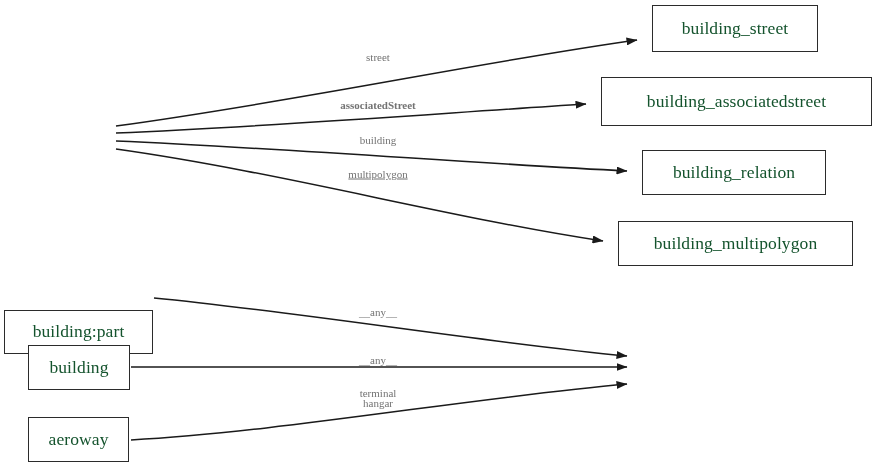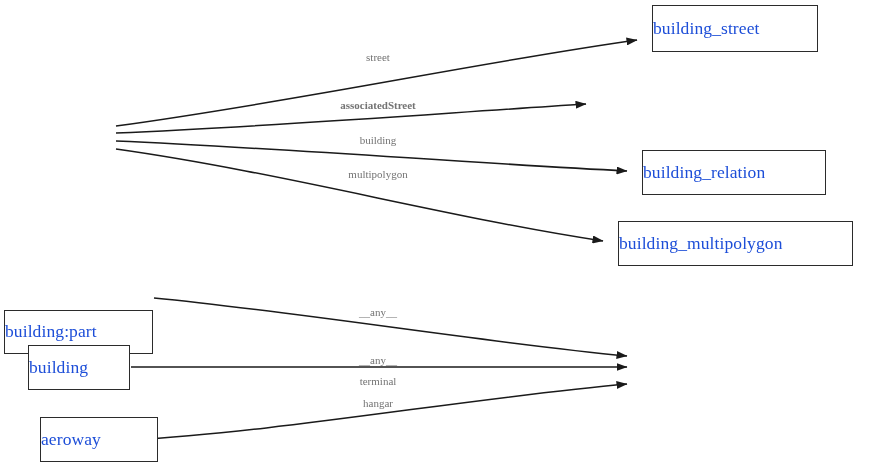--- a/index.html
+++ b/index.html
@@ -27,21 +27,22 @@
     width: 875px;
     height: 469px;
   }
   .node {
     position: absolute;
     box-sizing: border-box;
     border: 1.4px solid #2b2b2b;
     background: #ffffff;
     display: flex;
     align-items: center;
-    color: #1d4ed8;
+    justify-content: center;
+    color: #14532d;
     font-family: "Liberation Serif", "DejaVu Serif", serif;
     font-size: 17.5px;
     line-height: 1;
     white-space: nowrap;
     letter-spacing: 0.1px;
   }
   .edge-label {
     position: absolute;
     transform: translate(-50%, -50%);
     color: #737373;
@@ -73,44 +74,47 @@
       <path marker-end="url(#arrowhead)" d="M 131,367 L 627,367"></path>
       <path marker-end="url(#arrowhead)" d="M 131,440 C 280,432 470,398 627,384"></path>
     </g>
   </svg>
 
 
   <div class="node" style="left:652px; top:5px; width:166px; height:47px;">
     <span>building_street</span>
   </div>
 
+  <div class="node" style="left:601px; top:77px; width:271px; height:49px;">
+    <span>building_associatedstreet</span>
+  </div>
 
   <div class="node" style="left:642px; top:150px; width:184px; height:45px;">
     <span>building_relation</span>
   </div>
 
   <div class="node" style="left:618px; top:221px; width:235px; height:45px;">
     <span>building_multipolygon</span>
   </div>
 
   <div class="node" style="left:4px; top:274px; width:149px; height:44px;margin-top:36px;">
     <span>building:part</span>
   </div>
 
   <div class="node" style="left:28px; top:345px; width:102px; height:45px;">
     <span>building</span>
   </div>
 
-  <div class="node" style="left:40px; top:417px; width:118px; height:45px;">
+  <div class="node" style="left:28px; top:417px; width:101px; height:45px;">
     <span>aeroway</span>
   </div>
 
 
   <div class="edge-label" style="left:378px; top:57px;">street</div>
   <div class="edge-label" style="left:378px; top:105px;font-weight:bold;">associatedStreet</div>
   <div class="edge-label" style="left:378px; top:140px;">building</div>
-  <div class="edge-label" style="left:378px; top:174px;">multipolygon</div>
+  <div class="edge-label" style="left:378px; top:174px;text-decoration:underline;">multipolygon</div>
   <div class="edge-label" style="left:378px; top:312px;">__any__</div>
   <div class="edge-label" style="left:378px; top:360px;">__any__</div>
-  <div class="edge-label" style="left:378px; top:381px;">terminal</div>
+  <div class="edge-label" style="left:378px; top:393px;">terminal</div>
   <div class="edge-label" style="left:378px; top:403px;">hangar</div>
 
 </div>
 
 </body></html>

